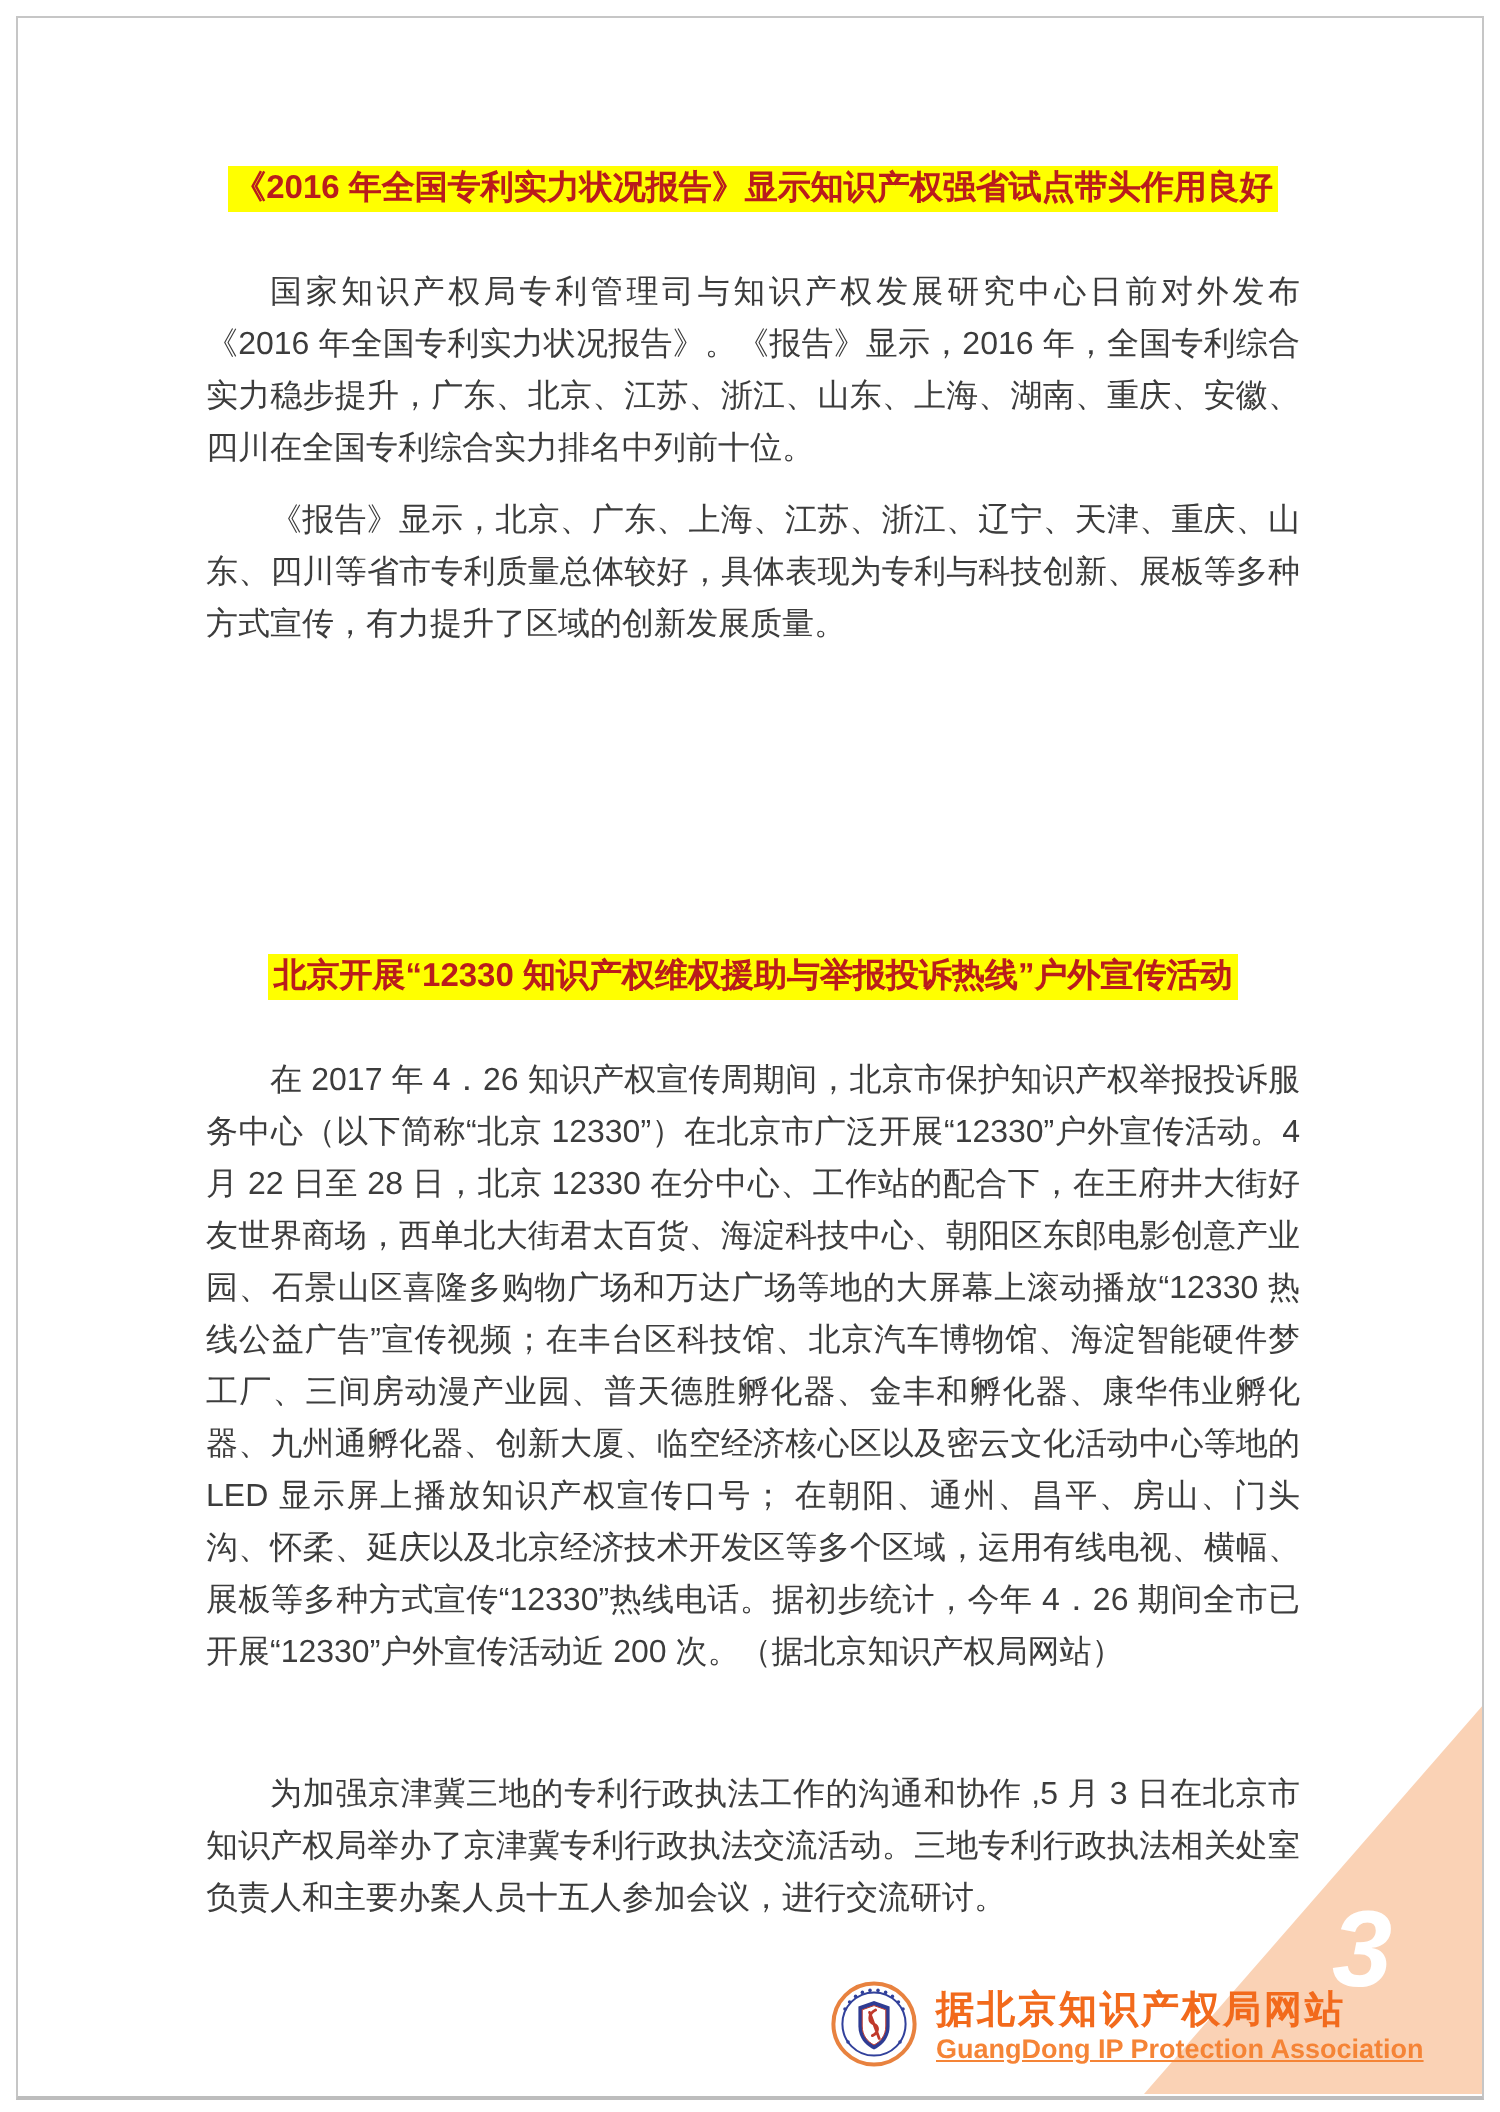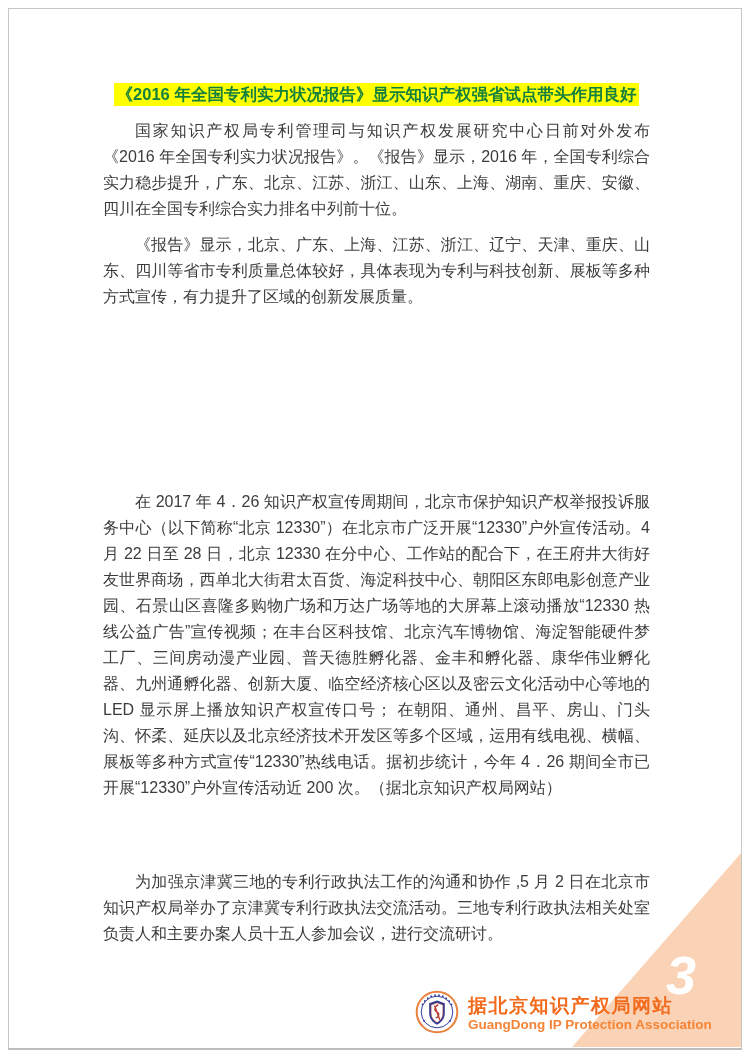--- a/index.html
+++ b/index.html
@@ -17,38 +17,38 @@
     background:#fad2b5;
     clip-path:polygon(100% 0,100% 100%,0 100%);
     z-index:1;
   }
   .section{position:absolute;left:103px;width:547px;z-index:2;}
   .sec-1{top:83px;}
   .sec-2{top:477px;}
   .sec-3{top:857px;}
   .sec-title-row{text-align:center;}
   .sec-title{
-    display:inline-block;background:#ffff00;color:#15803d;
+    display:inline-block;background:#ffff00;color:#b91c1c;
     font-weight:bold;font-size:16.5px;line-height:21px;padding:1px 3px;
   }
   .para{
     margin:10px 0 0 0;text-align:justify;text-indent:2em;
     color:#3c3c3c;font-size:16px;line-height:26px;
   }
-  .para.first{margin-top:12px;}
+  .para.first{margin-top:28px;}
   .footer{position:absolute;left:415px;top:990px;z-index:3;display:flex;align-items:flex-start;}
   .emblem{width:44px;height:44px;margin-right:9px;}
   .org-text{padding-top:6px;}
   .org-cn{
     color:#f26a1c;font-size:19px;font-weight:bold;letter-spacing:1.5px;
     line-height:20px;white-space:nowrap;
   }
   .org-en{
     color:#f58436;font-size:13.5px;font-weight:600;line-height:15px;
-    margin-top:1px;white-space:nowrap;
+    margin-top:1px;white-space:nowrap;text-decoration:underline;
   }
   .page-num{
     position:absolute;left:666px;top:946px;z-index:4;
     color:#ffffff;font-style:italic;font-weight:bold;font-size:54px;
     line-height:58px;
   }
 </style>
 </head>
 <body>
 
@@ -57,25 +57,28 @@
 
 <div class="section sec-1">
   <div class="sec-title-row">
     <span class="sec-title">《2016 年全国专利实力状况报告》显示知识产权强省试点带头作用良好</span>
   </div>
   <p class="para first">国家知识产权局专利管理司与知识产权发展研究中心日前对外发布《2016 年全国专利实力状况报告》。《报告》显示，2016 年，全国专利综合实力稳步提升，广东、北京、江苏、浙江、山东、上海、湖南、重庆、安徽、四川在全国专利综合实力排名中列前十位。</p>
   <p class="para">《报告》显示，北京、广东、上海、江苏、浙江、辽宁、天津、重庆、山东、四川等省市专利质量总体较好，具体表现为专利与科技创新、展板等多种方式宣传，有力提升了区域的创新发展质量。</p>
 </div>
 
 <div class="section sec-2">
+  <div class="sec-title-row">
+    <span class="sec-title">北京开展“12330 知识产权维权援助与举报投诉热线”户外宣传活动</span>
+  </div>
   <p class="para first">在 2017 年 4．26 知识产权宣传周期间，北京市保护知识产权举报投诉服务中心（以下简称“北京 12330”）在北京市广泛开展“12330”户外宣传活动。4 月 22 日至 28 日，北京 12330 在分中心、工作站的配合下，在王府井大街好友世界商场，西单北大街君太百货、海淀科技中心、朝阳区东郎电影创意产业园、石景山区喜隆多购物广场和万达广场等地的大屏幕上滚动播放“12330 热线公益广告”宣传视频；在丰台区科技馆、北京汽车博物馆、海淀智能硬件梦工厂、三间房动漫产业园、普天德胜孵化器、金丰和孵化器、康华伟业孵化器、九州通孵化器、创新大厦、临空经济核心区以及密云文化活动中心等地的 LED 显示屏上播放知识产权宣传口号； 在朝阳、通州、昌平、房山、门头沟、怀柔、延庆以及北京经济技术开发区等多个区域，运用有线电视、横幅、展板等多种方式宣传“12330”热线电话。据初步统计，今年 4．26 期间全市已开展“12330”户外宣传活动近 200 次。（据北京知识产权局网站）</p>
 </div>
 
 <div class="section sec-3">
-  <p class="para first">为加强京津冀三地的专利行政执法工作的沟通和协作 ,5 月 2 日在北京市知识产权局举办了京津冀专利行政执法交流活动。三地专利行政执法相关处室负责人和主要办案人员十五人参加会议，进行交流研讨。</p>
+  <p class="para first">为加强京津冀三地的专利行政执法工作的沟通和协作 ,5 月 3 日在北京市知识产权局举办了京津冀专利行政执法交流活动。三地专利行政执法相关处室负责人和主要办案人员十五人参加会议，进行交流研讨。</p>
 </div>
 
 <div class="footer">
   <svg class="emblem" viewBox="0 0 44 44">
     <circle cx="22" cy="22" r="20.3" fill="#ffffff" stroke="#e8823f" stroke-width="2"></circle>
     <circle cx="22" cy="22" r="15.8" fill="#ffffff" stroke="#31409b" stroke-width="1"></circle>
     <g fill="#31409b">
       <circle cx="7.5" cy="14.5" r="0.9"></circle>
       <circle cx="9.8" cy="11" r="0.9"></circle>
       <circle cx="12.8" cy="8.2" r="0.9"></circle>

